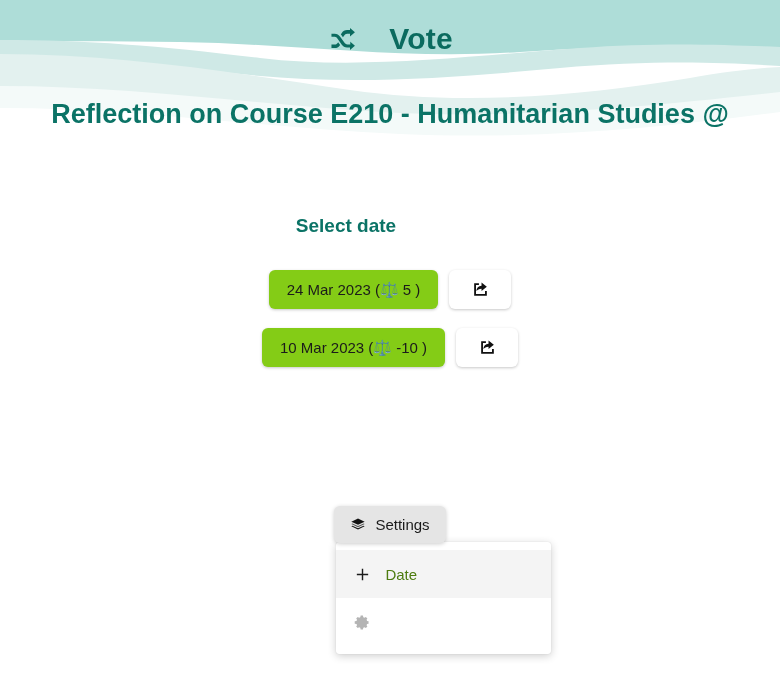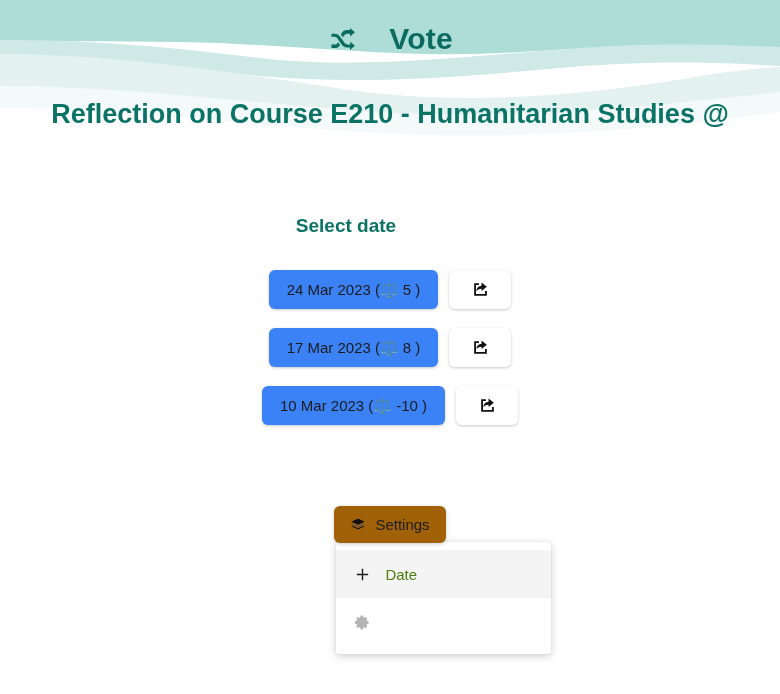--- a/index.html
+++ b/index.html
@@ -91,21 +91,21 @@
     flex-direction: column;
     align-items: center;
     gap: 19px;
   }
   .date-row {
     display: flex;
     align-items: center;
     gap: 11px;
   }
   .date-chip {
-    background: #3b82f6;
+    background: #84cc16;
     color: #1b1b1b;
     border: none;
     border-radius: 6px;
     font-size: 15px;
     font-family: "Liberation Sans", sans-serif;
     padding: 10px 18px;
     height: 39px;
     line-height: 19px;
     cursor: pointer;
     box-shadow: 0 1px 3px rgba(0,0,0,0.22);
@@ -133,21 +133,21 @@
     position: absolute;
     top: 506px;
     left: 0;
     width: 780px;
     display: flex;
     justify-content: center;
   }
   .settings-anchor { position: relative; }
 
   .settings-btn {
-    background: #a16207;
+    background: #e5e5e5;
     border: none;
     border-radius: 6px;
     height: 37px;
     padding: 0 16px;
     font-size: 15px;
     font-family: "Liberation Sans", sans-serif;
     color: #1b1b1b;
     cursor: pointer;
     box-shadow: 0 1px 4px rgba(0,0,0,0.2);
     display: inline-flex;
@@ -231,29 +231,20 @@
     <div class="date-row">
       <button class="date-chip">24 Mar 2023 (⚖️ 5 )</button>
       <button class="share-btn">
         <svg viewBox="0 0 24 24">
           <path d="M4 4h6v2.3H6.3v11.4h11.4V14H20v6H4z" fill="#111111"></path>
           <path d="M13.3 3.2L20 8.6l-6.7 5.4v-3.1c-3.1.1-5.1 1-6.6 3.1.3-3.9 2.7-6.3 6.6-6.6V3.2z" fill="#111111"></path>
         </svg>
       </button>
     </div>
 
-    <div class="date-row">
-      <button class="date-chip">17 Mar 2023 (⚖️ 8 )</button>
-      <button class="share-btn">
-        <svg viewBox="0 0 24 24">
-          <path d="M4 4h6v2.3H6.3v11.4h11.4V14H20v6H4z" fill="#111111"></path>
-          <path d="M13.3 3.2L20 8.6l-6.7 5.4v-3.1c-3.1.1-5.1 1-6.6 3.1.3-3.9 2.7-6.3 6.6-6.6V3.2z" fill="#111111"></path>
-        </svg>
-      </button>
-    </div>
 
     <div class="date-row">
       <button class="date-chip">10 Mar 2023 (⚖️ -10 )</button>
       <button class="share-btn">
         <svg viewBox="0 0 24 24">
           <path d="M4 4h6v2.3H6.3v11.4h11.4V14H20v6H4z" fill="#111111"></path>
           <path d="M13.3 3.2L20 8.6l-6.7 5.4v-3.1c-3.1.1-5.1 1-6.6 3.1.3-3.9 2.7-6.3 6.6-6.6V3.2z" fill="#111111"></path>
         </svg>
       </button>
     </div>

